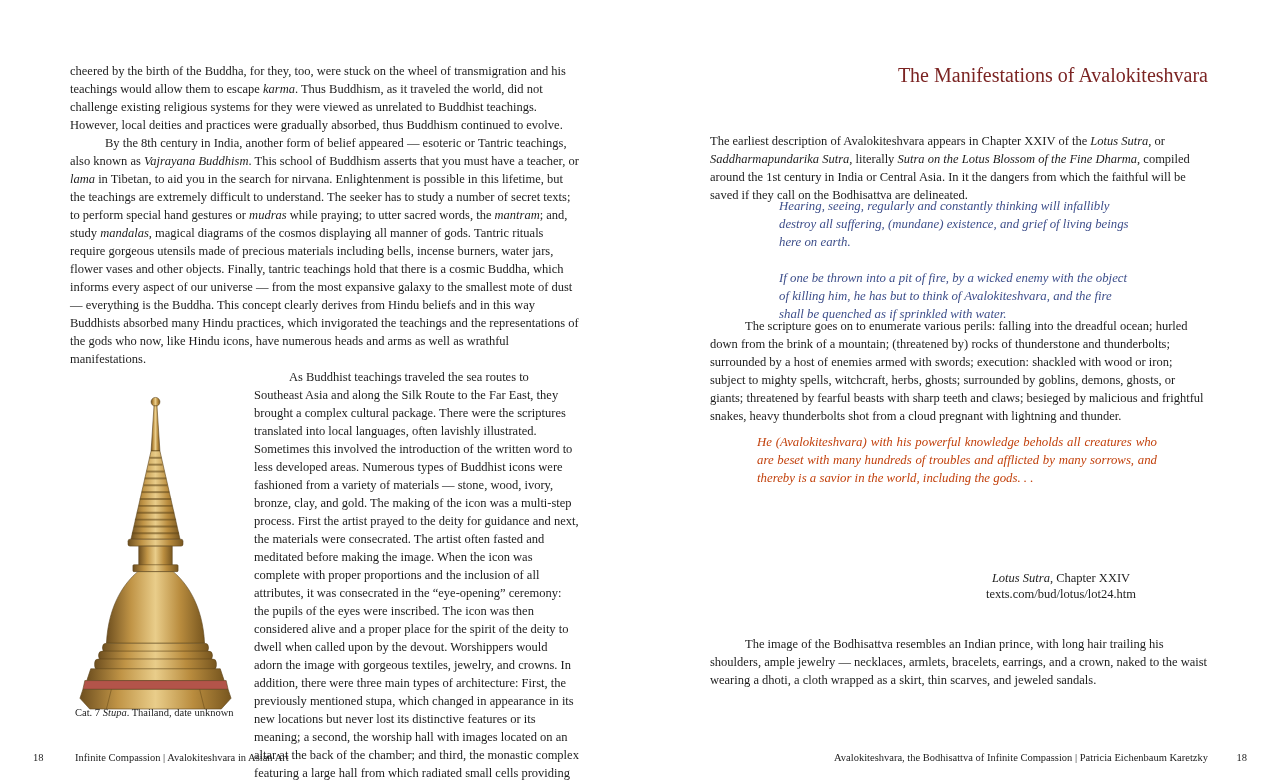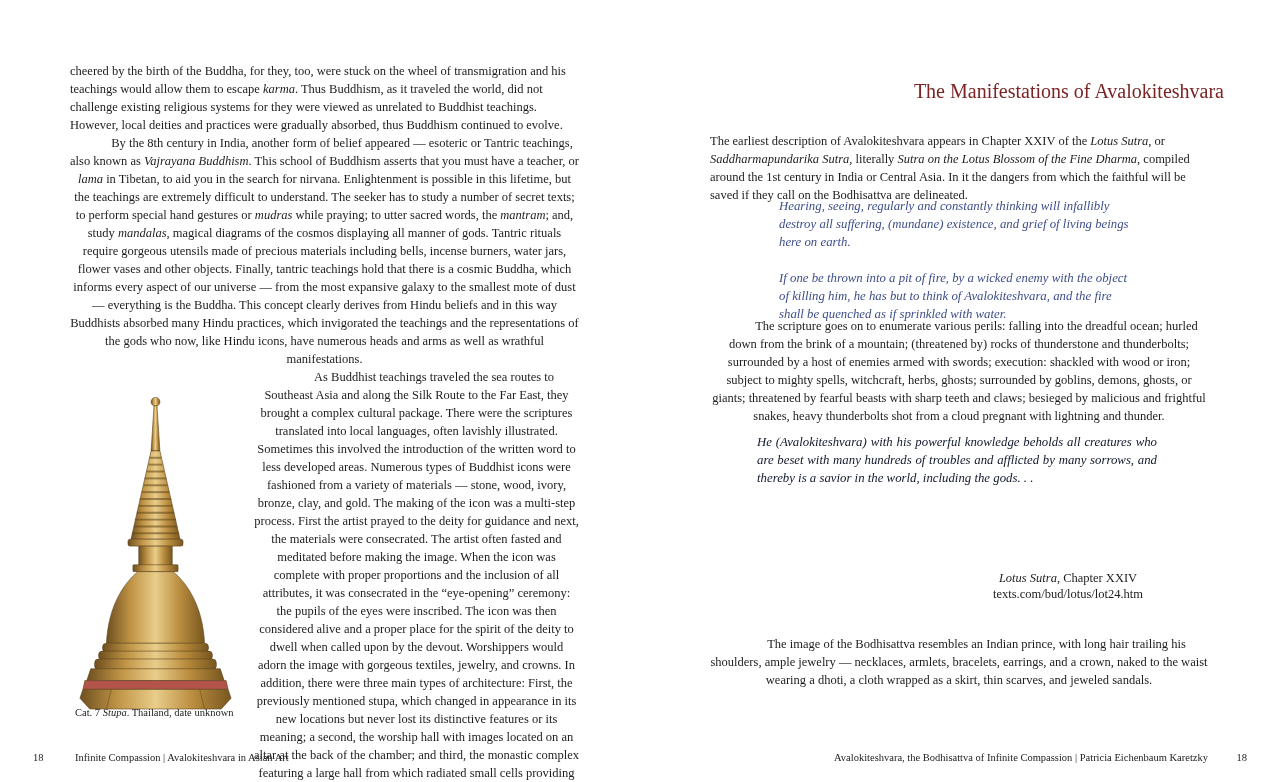--- a/index.html
+++ b/index.html
@@ -18,21 +18,21 @@
     left: 70px;
     top: 62px;
     width: 509px;
   }
   p.body {
     margin: 0;
     font-size: 12.5px;
     line-height: 18px;
     text-align: left;
   }
-  p.indent { text-indent: 35px; text-align: center; }
+  p.indent { text-indent: 35px; }
   .wrap-row {
     display: flex;
     align-items: flex-start;
   }
   .figure-cell {
     width: 184px;
     flex: 0 0 184px;
     padding-top: 26px;
   }
   .figure-cell svg { display: block; margin-left: 4px; }
@@ -52,21 +52,21 @@
     width: 498px;
     height: 782px;
   }
   .rp-title {
     position: absolute;
     top: 64px;
     left: 0;
     width: 498px;
     text-align: right;
     font-size: 20px;
-    margin: 16px;
+    margin: 0;
     font-weight: normal;
   }
   .rp-block { position: absolute; margin: 0; }
   .rp-intro   { top: 132px; left: 0; width: 498px; }
   .rp-perils  { top: 317px; left: 0; width: 498px; }
   .rp-closing { top: 635px; left: 0; width: 498px; }
   .just { text-align: justify; }
   .quote {
     position: absolute;
     margin: 0;
@@ -74,21 +74,21 @@
     font-size: 12.8px;
     line-height: 18px;
   }
   .q1 { top: 197px; left: 69px; width: 360px; }
   .q2 { top: 240px; left: 69px; width: 360px; margin-top: 29px; }
   .q3 { top: 433px; left: 47px; width: 400px; text-align: justify; }
   .q4 { top: 494px; left: 47px; width: 400px; text-align: justify; }
   .citation {
     position: absolute;
     top: 570px;
-    left: 208px;
+    left: 201px;
     width: 300px;
     text-align: center;
     font-size: 12.5px;
     line-height: 16px;
   }
   
   .footer-item {
     position: absolute;
     top: 752px;
     font-size: 10.5px;
@@ -170,21 +170,21 @@
   <div class="right-col">
     <h1 class="rp-title" style="color:#7b2423;">The Manifestations of Avalokiteshvara</h1>
 
     <p class="rp-block rp-intro body just">The earliest description of Avalokiteshvara appears in Chapter XXIV of the <i>Lotus Sutra</i>, or <i>Saddharmapundarika Sutra</i>, literally <i>Sutra on the Lotus Blossom of the Fine Dharma</i>, compiled around the 1st century in India or Central Asia. In it the dangers from which the faithful will be saved if they call on the Bodhisattva are delineated.</p>
 
     <p class="quote q1" style="color:#3d4e8a;">Hearing, seeing, regularly and constantly thinking will infallibly destroy all suffering, (mundane) existence, and grief of living beings here on earth.</p>
     <p class="quote q2" style="color:#3d4e8a;">If one be thrown into a pit of fire, by a wicked enemy with the object of killing him, he has but to think of Avalokiteshvara, and the fire shall be quenched as if sprinkled with water.</p>
 
     <p class="rp-block rp-perils body indent just">The scripture goes on to enumerate various perils: falling into the dreadful ocean; hurled down from the brink of a mountain; (threatened by) rocks of thunderstone and thunderbolts; surrounded by a host of enemies armed with swords; execution: shackled with wood or iron; subject to mighty spells, witchcraft, herbs, ghosts; surrounded by goblins, demons, ghosts, or giants; threatened by fearful beasts with sharp teeth and claws; besieged by malicious and frightful snakes, heavy thunderbolts shot from a cloud pregnant with lightning and thunder.</p>
 
-    <p class="quote q3" style="color:#0f172a;">He (Avalokiteshvara) with his powerful knowledge beholds all creatures who are beset with many hundreds of troubles and afflicted by many sorrows, and thereby is a savior in the world, including the gods. . .</p>
+    <p class="quote q3" style="color:#c2410c;">He (Avalokiteshvara) with his powerful knowledge beholds all creatures who are beset with many hundreds of troubles and afflicted by many sorrows, and thereby is a savior in the world, including the gods. . .</p>
 
     <div class="citation">
       <div><i>Lotus Sutra</i>, Chapter XXIV</div>
       <div>texts.com/bud/lotus/lot24.htm</div>
     </div>
 
     <p class="rp-block rp-closing body indent just">The image of the Bodhisattva resembles an Indian prince, with long hair trailing his shoulders, ample jewelry — necklaces, armlets, bracelets, earrings, and a crown, naked to the waist wearing a dhoti, a cloth wrapped as a skirt, thin scarves, and jeweled sandals.</p>
   </div>
 
   <div class="footer-item ft-right">Avalokiteshvara,  the Bodhisattva of Infinite Compassion | Patricia Eichenbaum Karetzky</div>

